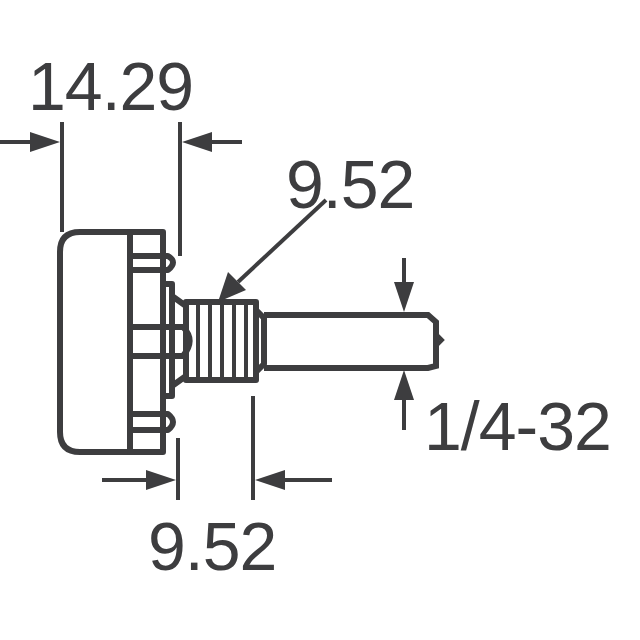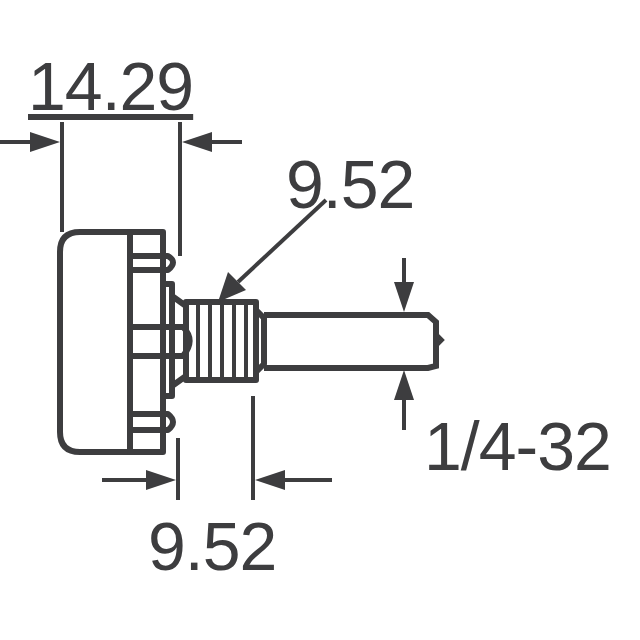--- a/index.html
+++ b/index.html
@@ -11,23 +11,23 @@
       color: #3d3d3f;
       font-size: 68px;
       line-height: 1;
       white-space: nowrap;
       letter-spacing: -1px;
     }
   </style>
 </head>
 <body>
 
-<div class="dim-label" style="left:28px; top:52px;text-decoration:underline;">14.29</div>
+<div class="dim-label" style="left:28px; top:52px;">14.29</div>
 <div class="dim-label" style="left:286px; top:150px;">9.52</div>
-<div class="dim-label" style="left:424px; top:412px;">1/4-32</div>
+<div class="dim-label" style="left:424px; top:392px;">1/4-32</div>
 <div class="dim-label" style="left:148px; top:512px;">9.52</div>
 
 <svg width="640" height="640" viewBox="0 0 640 640">
   <g fill="none" stroke="#3d3d3f" stroke-width="6" stroke-linejoin="round">
 
     <path d="M 80 232 L 130 232 L 130 452 L 80 452 Q 60 452 60 432 L 60 252 Q 60 232 80 232 Z"></path>
 
     <rect x="130" y="232" width="33" height="220"></rect>
 
     <path d="M 130 256 L 168 256 Q 178 262 168 270 L 130 270"></path>

